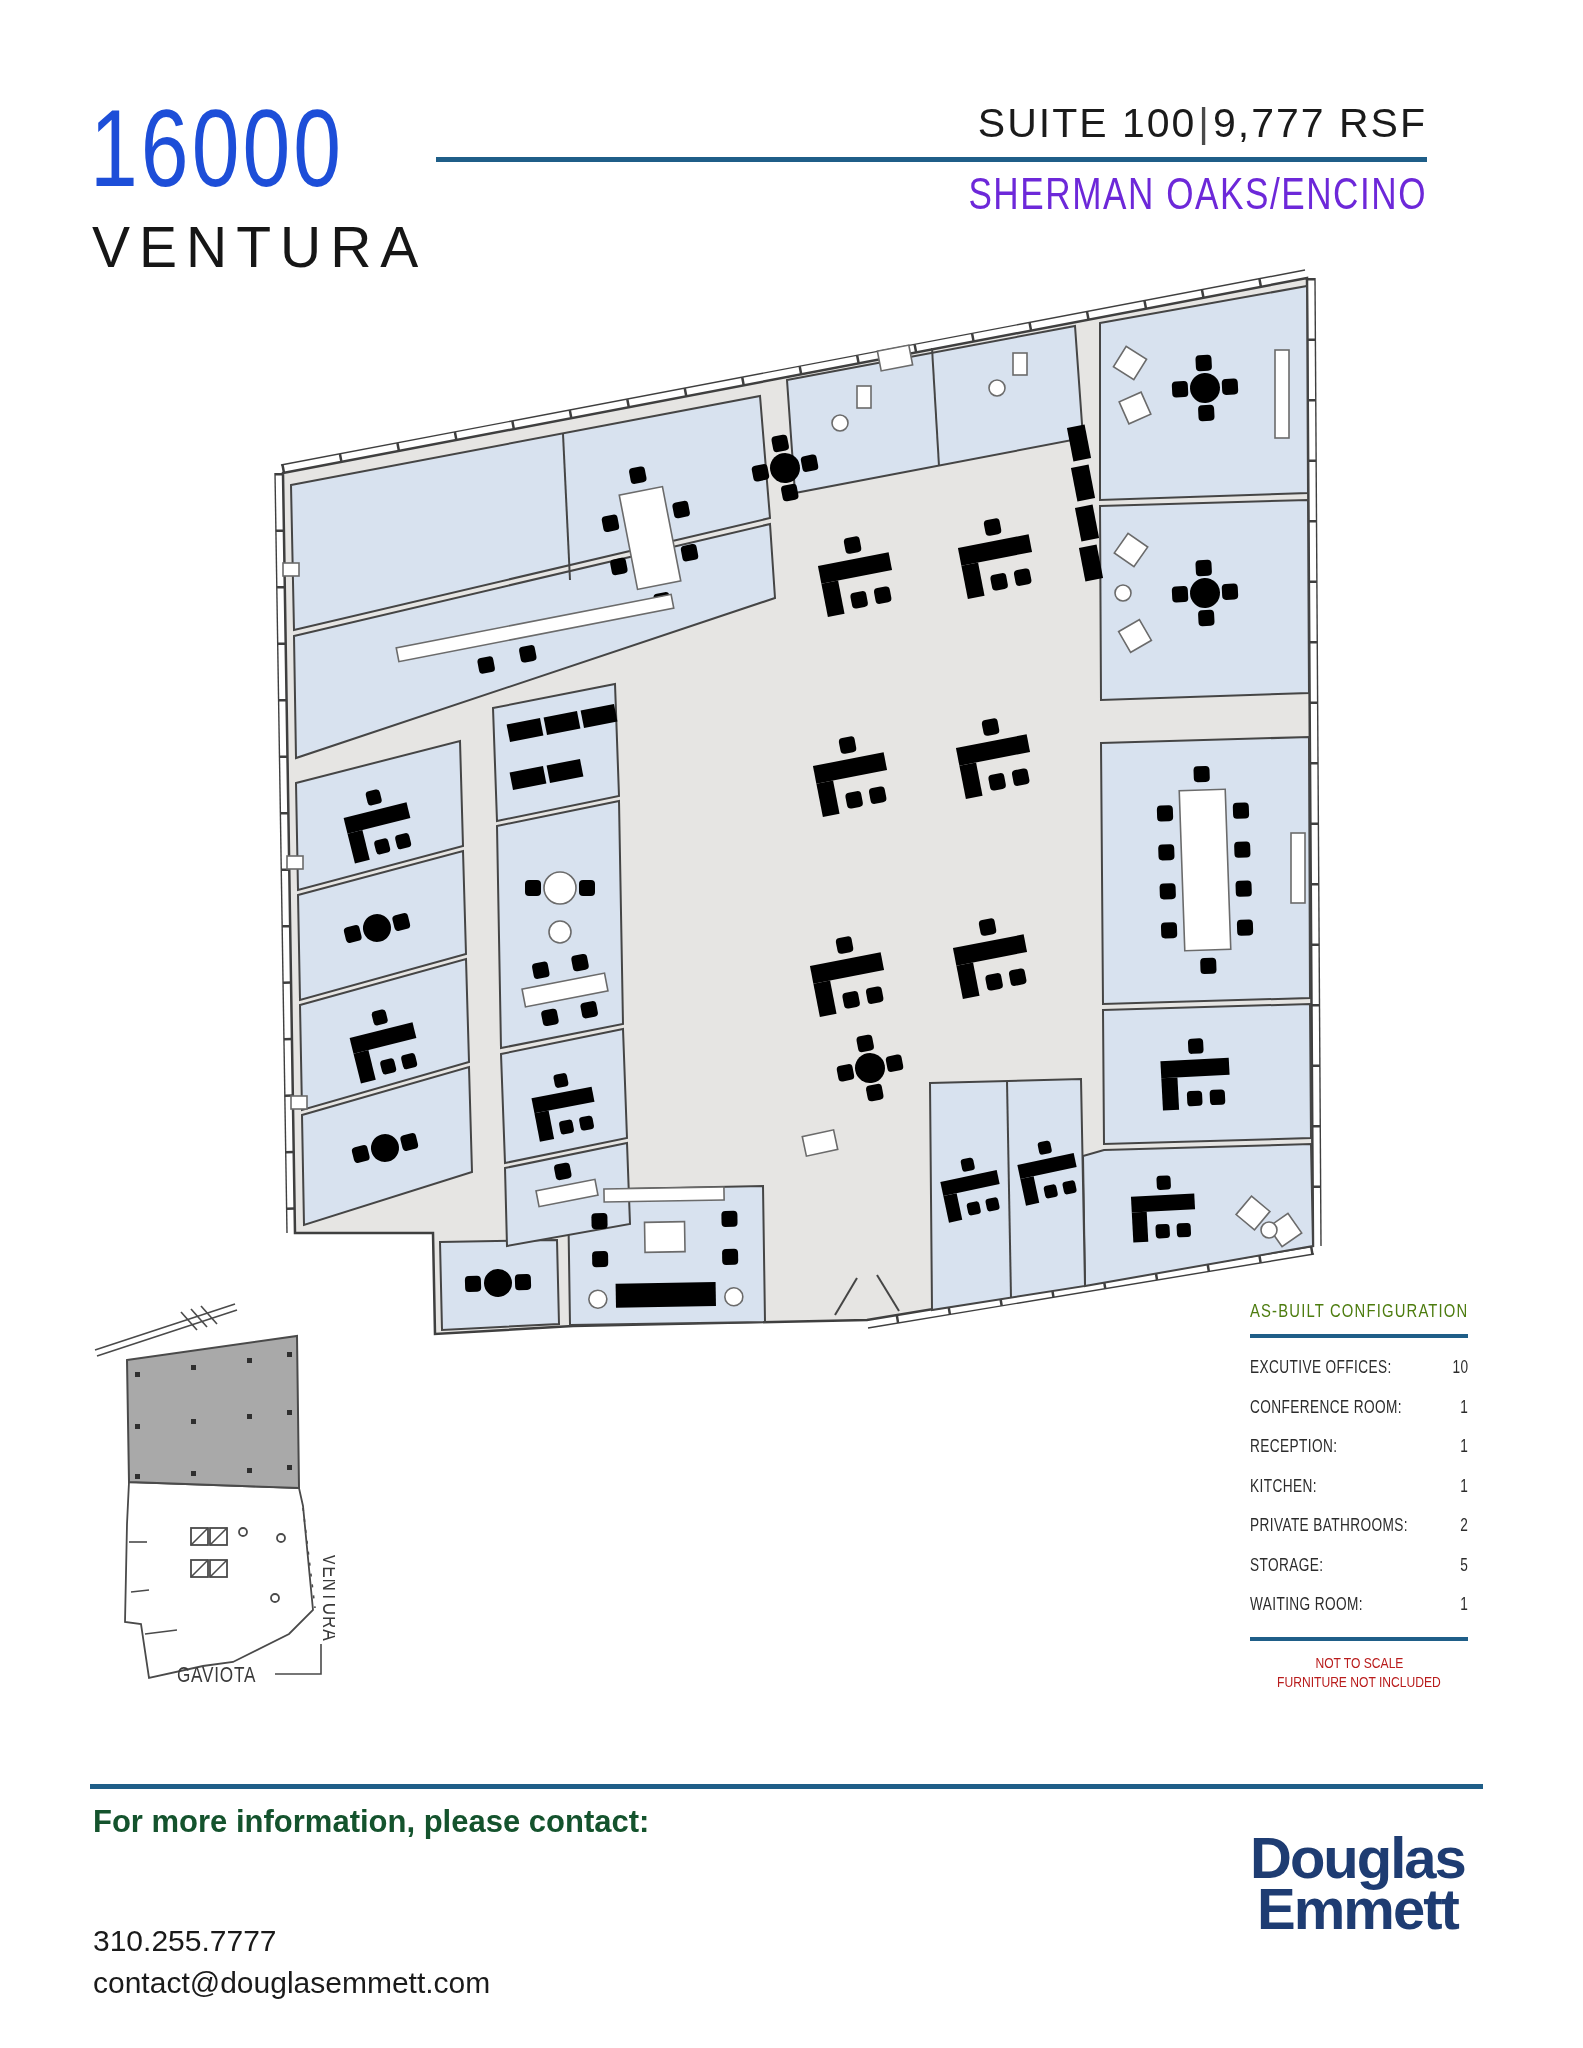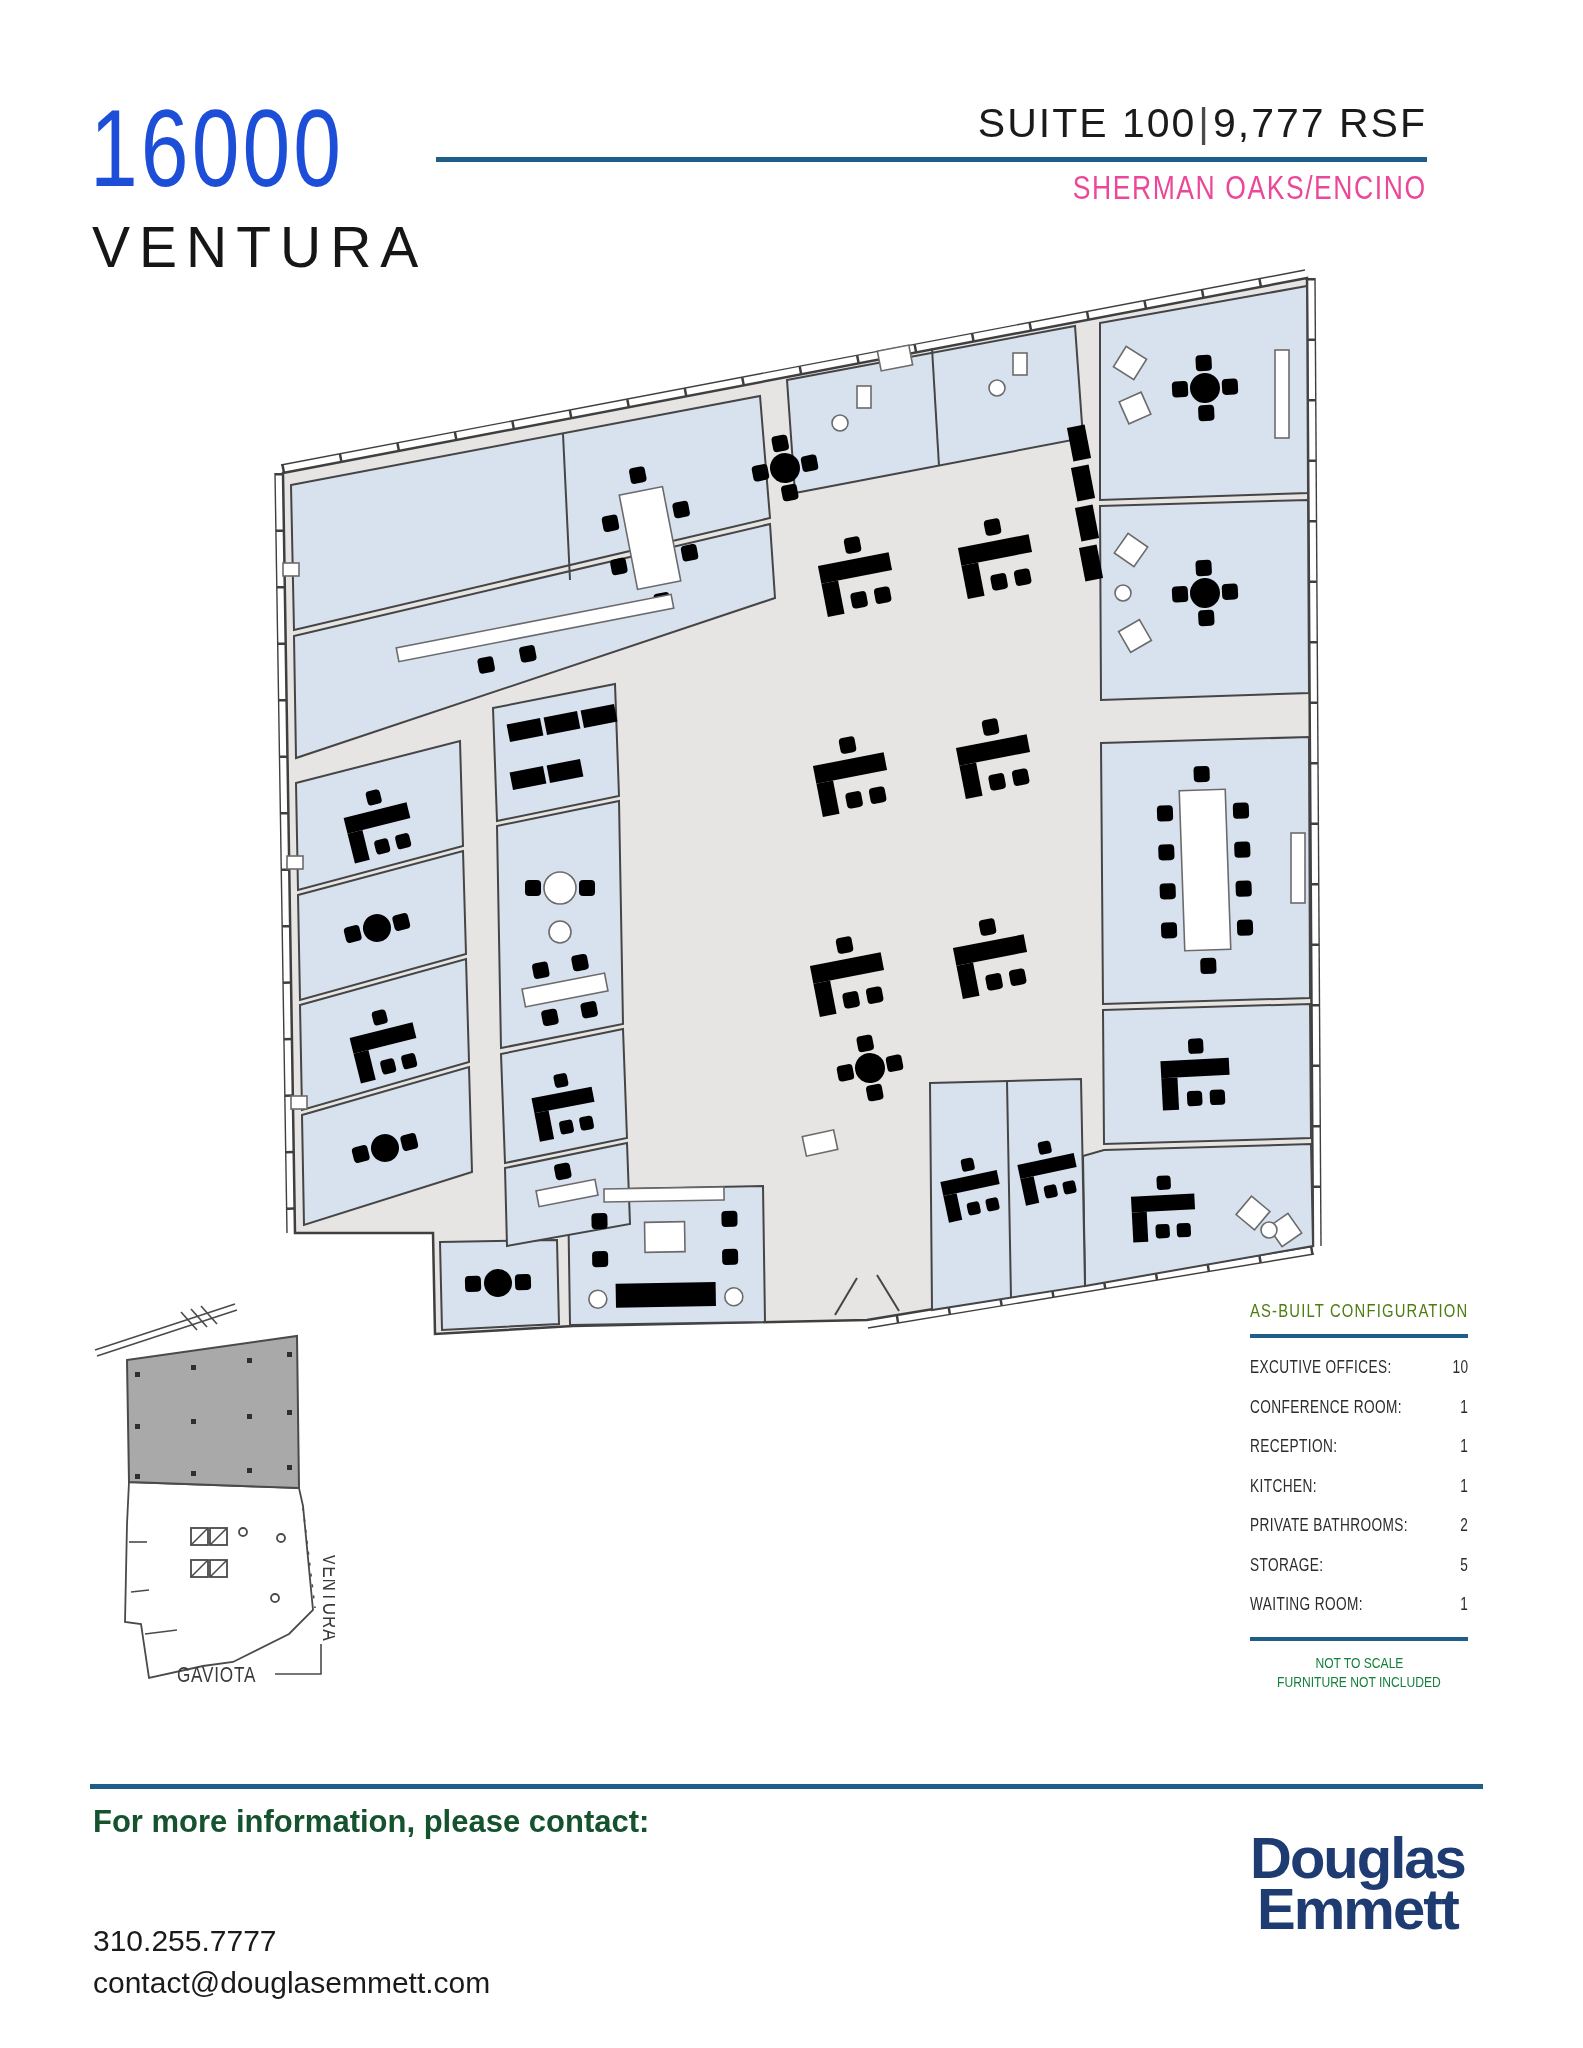--- a/index.html
+++ b/index.html
@@ -12,21 +12,21 @@
   .cxr{transform-origin:right center;}
   .cxc{transform-origin:center center;}
 
   
   #building-number{left:90px;top:84px;font-size:110px;letter-spacing:4px;color:#1d4ed8;font-weight:400;text-decoration:underline;}
   #building-name{left:92px;top:214px;font-size:57px;letter-spacing:9px;color:#161616;font-weight:400;}
   #header-rule{left:436px;top:157px;width:991px;height:5px;}
   #suite-line{top:100px;right:156px;display:flex;gap:2px;align-items:baseline;
               font-size:41px;letter-spacing:2px;color:#1b1b1b;}
   #suite-line .sep{color:#4a4a4a;font-weight:300;}
-  #submarket{top:168px;right:156px;font-size:34px;letter-spacing:2px;color:#ec4899;}
+  #submarket{top:168px;right:156px;font-size:45px;letter-spacing:2px;color:#6d28d9;}
 
   
   #plan{left:195px;top:238px;width:1130px;height:1115px;}
   .room{fill:#d8e2ef;stroke:#454545;stroke-width:2;}
   .open{fill:#e6e5e3;stroke:#3f3f3f;stroke-width:2.5;}
   .wall{stroke:#454545;stroke-width:2;fill:none;}
   .win{stroke:#3f3f3f;stroke-width:1.4;fill:none;}
   .tick{stroke:#3f3f3f;fill:none;}
   .furn rect,.furn circle{fill:#ffffff;stroke:#6b6b6b;stroke-width:1.6;}
 
@@ -38,21 +38,21 @@
   .kdot{fill:#2f2f2f;}
   .ktext{fill:#3a3a3a;font-size:22px;letter-spacing:1px;font-family:"Liberation Sans",sans-serif;}
 
   
   #config{left:1250px;top:1300px;width:218px;}
   .cfg-title{font-size:19px;letter-spacing:1.5px;color:#4d7c0f;}
   .cfg-rule{height:4px;margin-top:12px;}
   .cfg-rows{margin-top:10px;}
   .cfg-row{display:flex;justify-content:space-between;align-items:center;height:39.5px;
            font-size:17.5px;letter-spacing:.5px;color:#2c2c2c;}
-  .cfg-notes{margin-top:12px;text-align:center;font-size:15.5px;line-height:19px;color:#15803d;}
+  .cfg-notes{margin-top:12px;text-align:center;font-size:15.5px;line-height:19px;color:#b91c1c;}
 
   
   #footer-rule{left:90px;top:1784px;width:1393px;height:5px;}
   #contact-heading{left:93px;top:1804px;font-size:31px;font-weight:bold;color:#14532d;}
   #contact-phone{left:93px;top:1924px;font-size:30px;color:#1a1a1a;}
   #contact-email{left:93px;top:1966px;font-size:30px;color:#1a1a1a;}
   #logo{left:1250px;top:1832px;font-weight:bold;font-size:58px;line-height:51px;
         letter-spacing:-2px;text-align:center;}
   .rule{background:#1f5e88;}
 </style>

